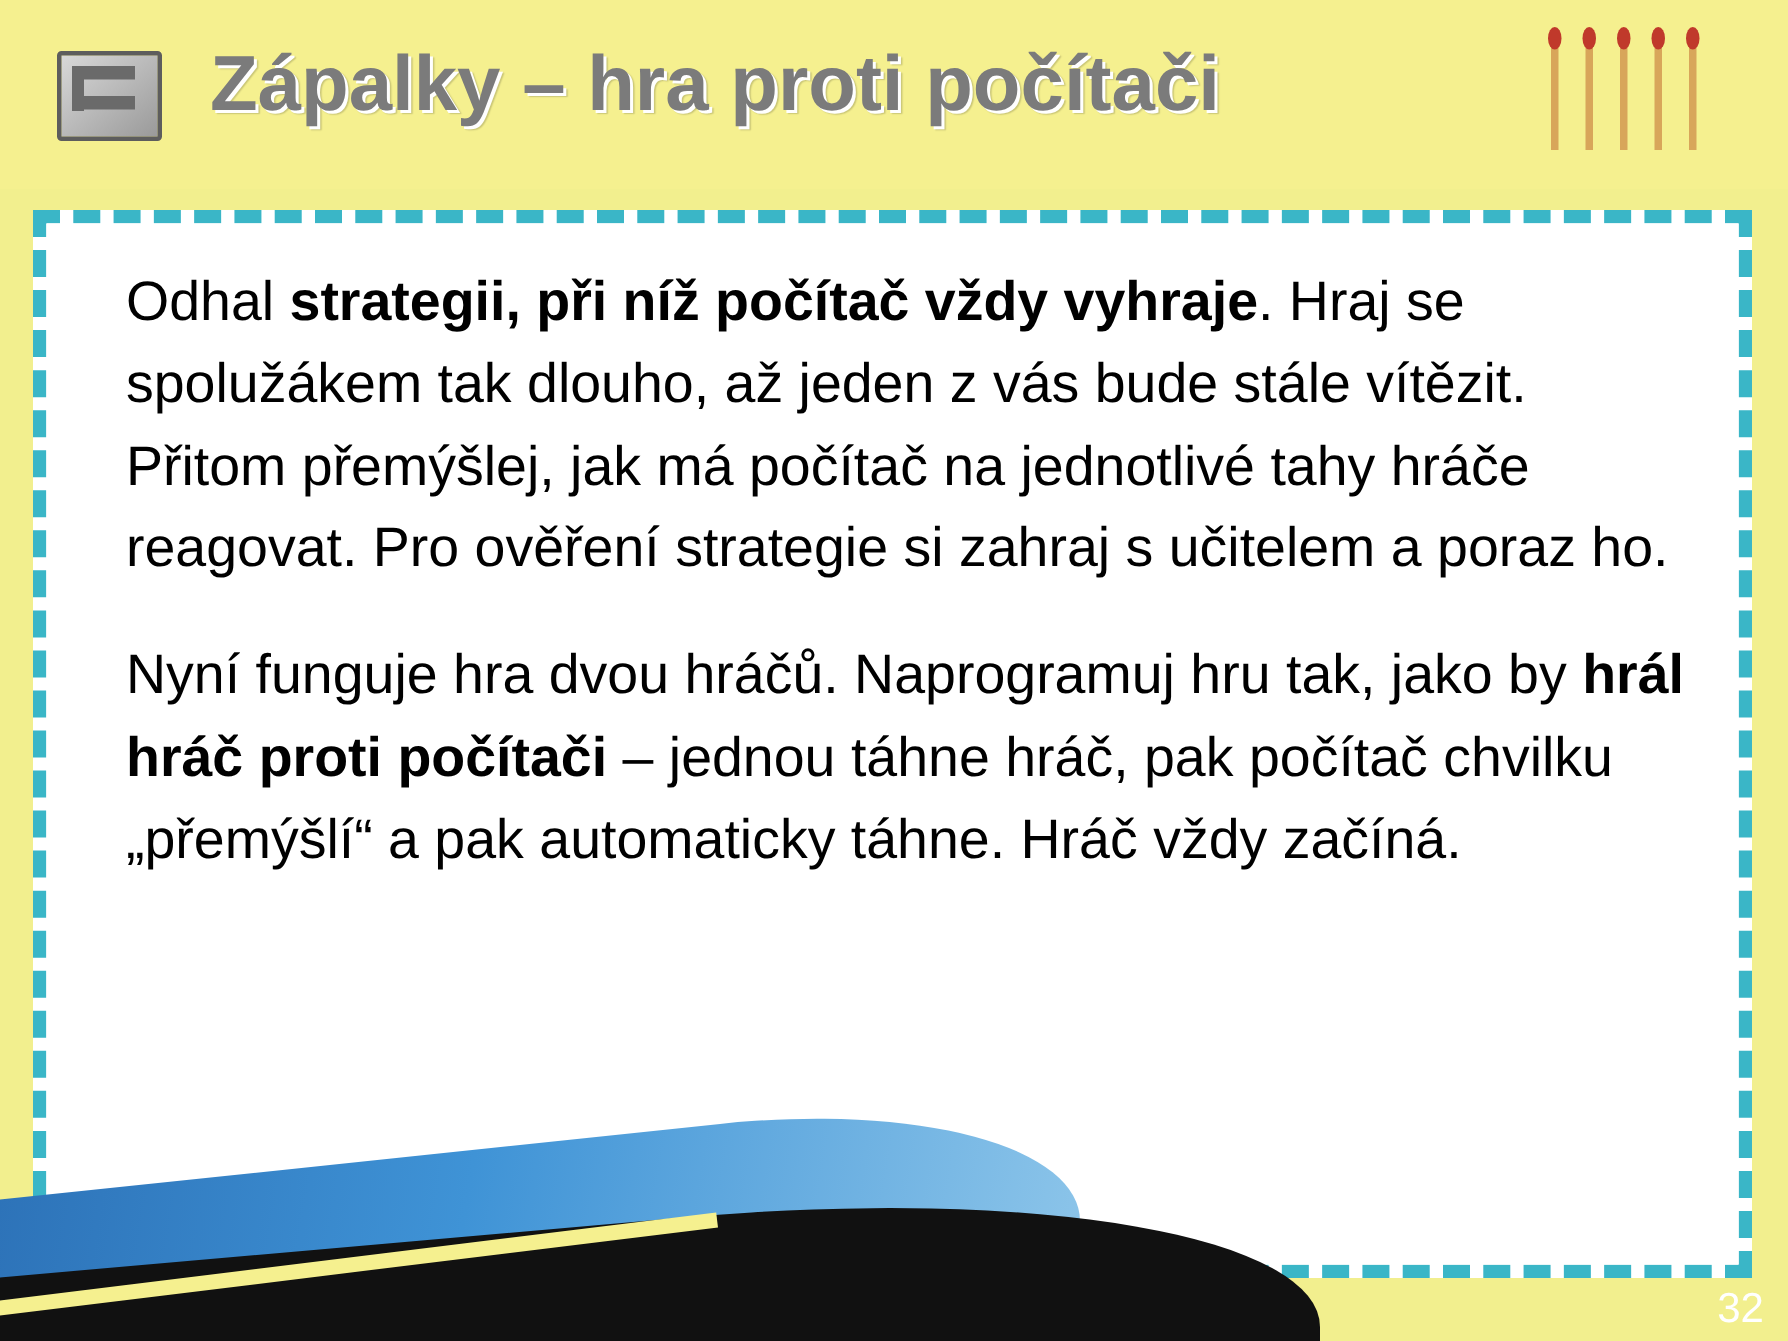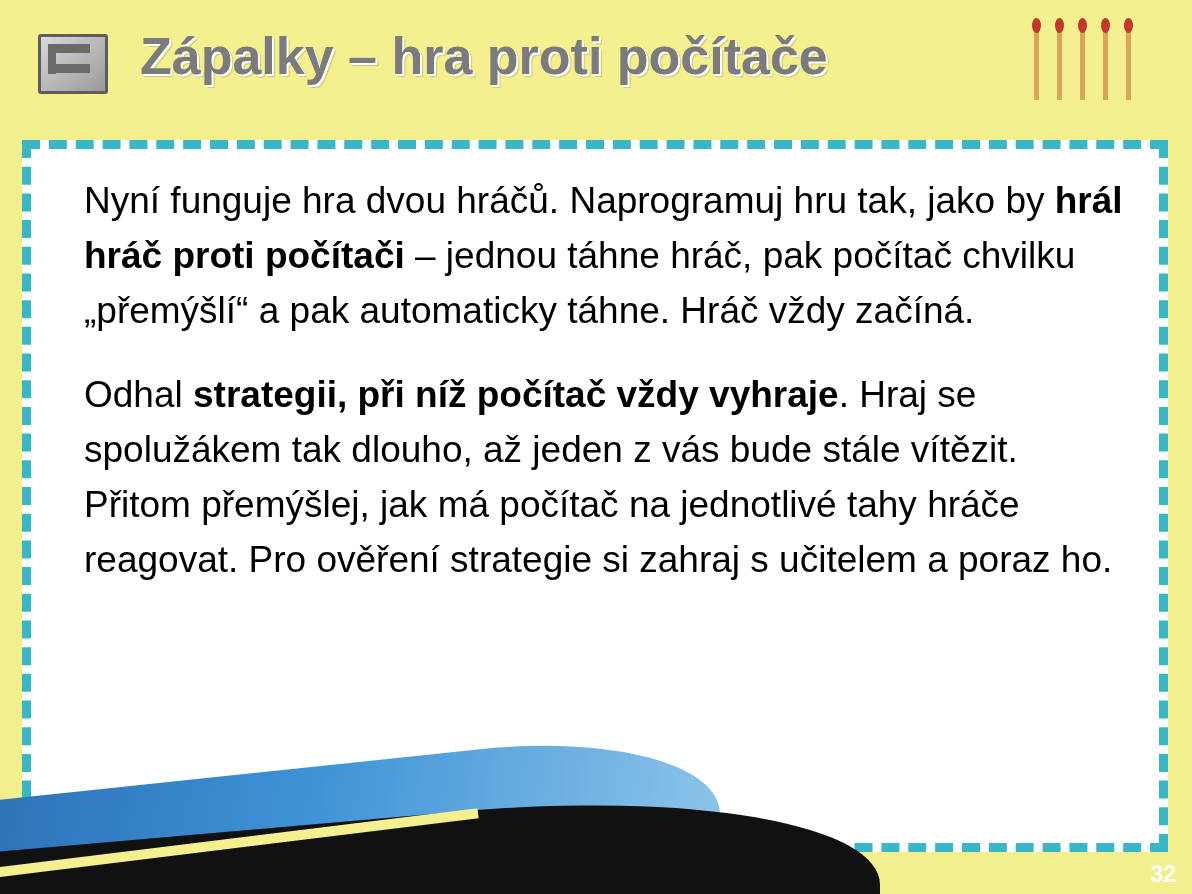--- a/index.html
+++ b/index.html
@@ -178,41 +178,41 @@
     bottom: 44px;
     width: 520px;
     height: 10px;
     background: #f5f08f;
     transform: rotate(-7deg);
   }
   .page-number {
     position: absolute;
     right: 16px;
     bottom: 6px;
-    font-size: 23px;
-    font-weight: bold;
+    font-size: 28px;
+    font-weight: normal;
     color: #ffffff;
     font-family: "Liberation Sans", sans-serif;
   }
 </style>
 </head>
 <body>
 
 <div class="slide">
 
   <div class="header">
 
     <div class="matchbox-icon">
       <div class="mb-body"></div>
       <div class="mb-stick"></div>
       <div class="mb-slot1"></div>
       <div class="mb-slot2"></div>
     </div>
 
-    <div class="header-title">Zápalky – hra proti počítače</div>
+    <div class="header-title">Zápalky – hra proti počítači</div>
 
     <div class="matches">
       <div class="match m1">
           <div class="head"></div>
         </div>
       <div class="match m2">
           <div class="head"></div>
         </div>
       <div class="match m3">
           <div class="head"></div>
@@ -223,22 +223,22 @@
       <div class="match m5">
           <div class="head"></div>
         </div>
     </div>
   </div>
 
   <div class="content-wrap">
     <div class="dash-border"></div>
     <div class="inner-box">
       <div class="body-text">
+          <p><span>Odhal </span><b>strategii, při níž počítač vždy vyhraje</b><span>. Hraj se spolužákem tak dlouho, až jeden z vás bude stále vítězit. Přitom přemýšlej, jak má počítač na jednotlivé tahy hráče reagovat. Pro ověření strategie si zahraj s učitelem a poraz ho.</span></p>
           <p><span>Nyní funguje hra dvou hráčů. Naprogramuj hru tak, jako by </span><b>hrál hráč proti počítači</b><span> – jednou táhne hráč, pak počítač chvilku „přemýšlí“ a pak automaticky táhne. Hráč vždy začíná.</span></p>
-          <p><span>Odhal </span><b>strategii, při níž počítač vždy vyhraje</b><span>. Hraj se spolužákem tak dlouho, až jeden z vás bude stále vítězit. Přitom přemýšlej, jak má počítač na jednotlivé tahy hráče reagovat. Pro ověření strategie si zahraj s učitelem a poraz ho.</span></p>
         </div>
     </div>
   </div>
 
   <div class="bottom-band">
     <div class="swoosh-blue"></div>
     <div class="swoosh-dark"></div>
     <div class="swoosh-yellowline"></div>
   </div>
 

